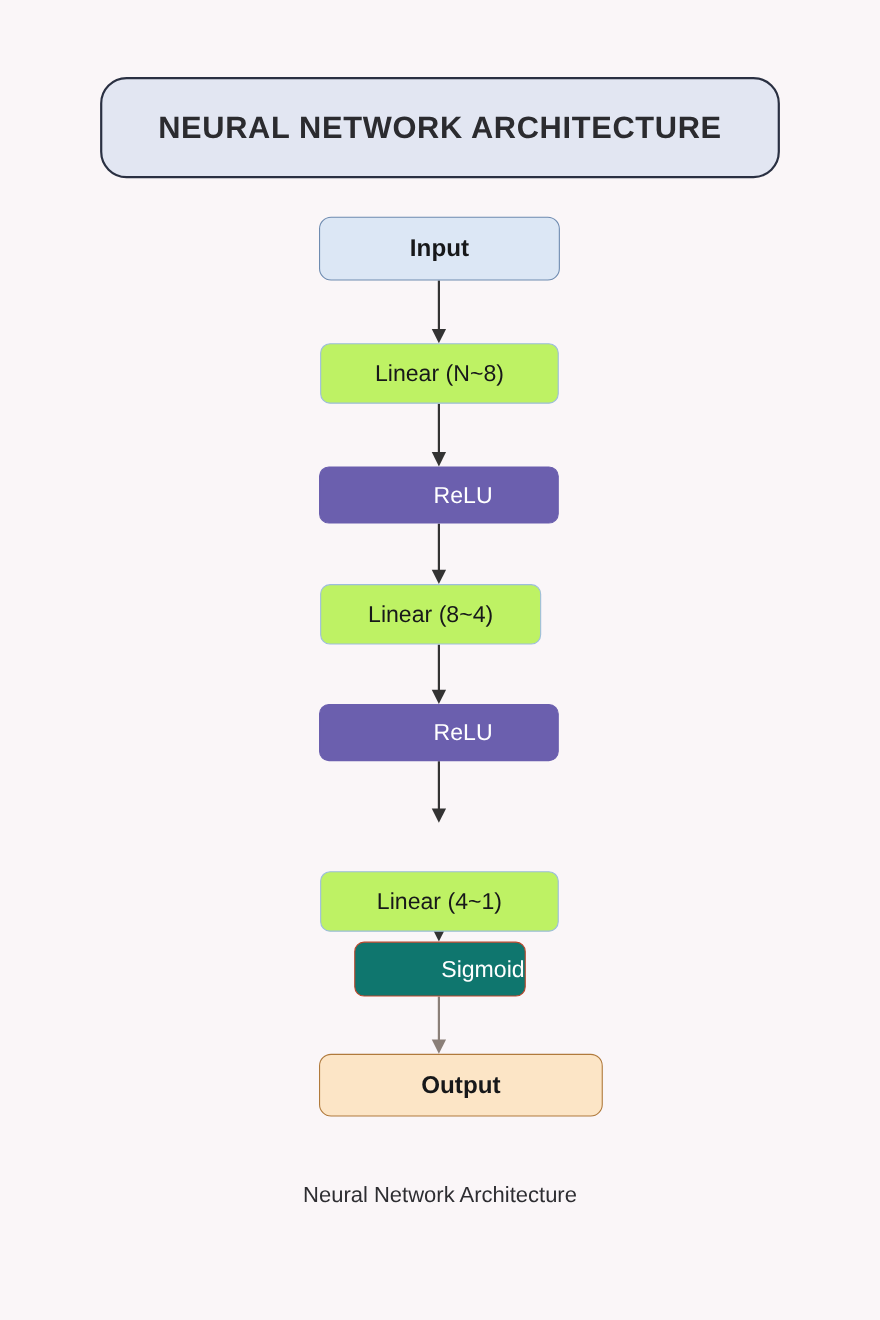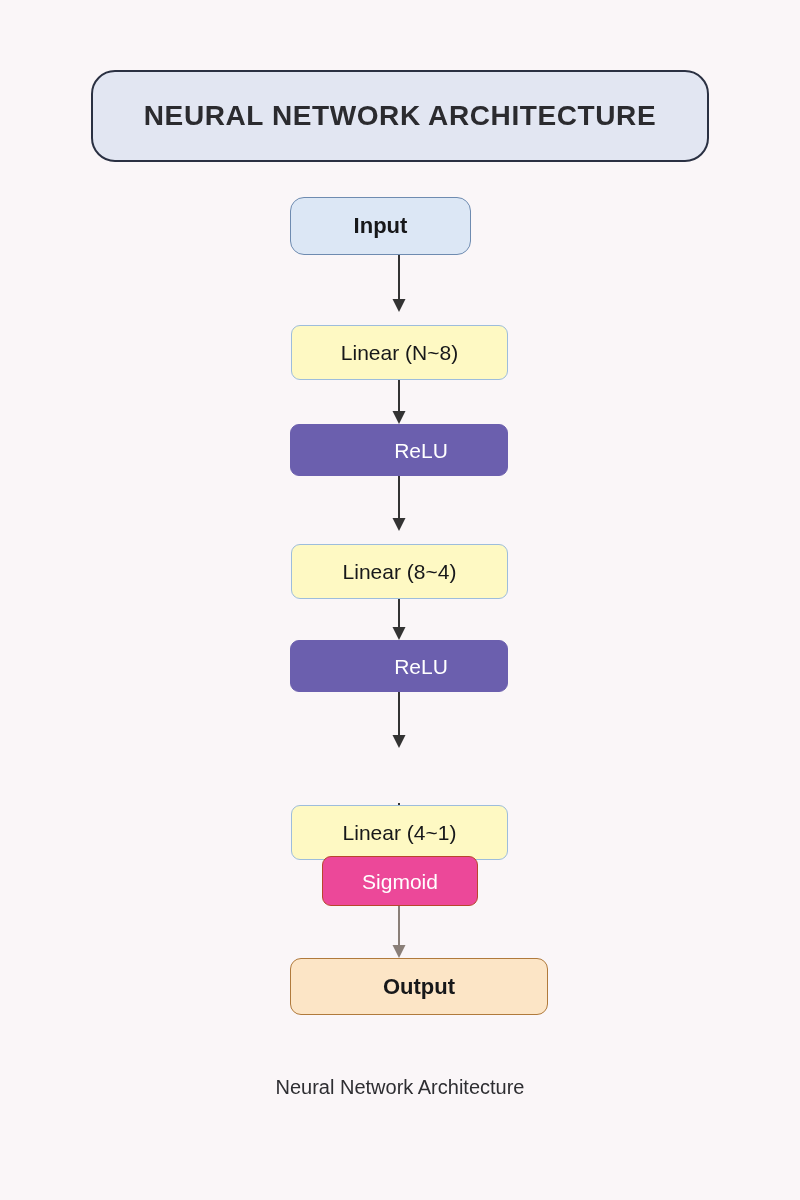--- a/index.html
+++ b/index.html
@@ -67,44 +67,44 @@
     background: #DCE7F5;
     border: 1.6px solid #6E8BB0;
   }
   .style-input .node-label {
     color: #17181A;
     font-size: 22px;
     font-weight: bold;
   }
 
   .style-linear {
-    background: #fef9c3;
+    background: #bef264;
     border: 1.4px solid #9DBDDC;
-    margin-top: 13px;
   }
   .style-linear .node-label {
     color: #17181A;
     font-size: 21px;
     font-weight: normal;
   }
 
   .style-relu {
     background: #6B5FAE;
     border: 1px solid #6B5FAE;
     padding-left: 44px;
   }
   .style-relu .node-label {
     color: #FFFFFF;
     font-size: 21px;
     font-weight: normal;
   }
 
   .style-sigmoid {
-    background: #ec4899;
+    background: #0f766e;
     border: 1.4px solid #B8472C;
+    justify-content: flex-end;
   }
   .style-sigmoid .node-label {
     color: #FFFFFF;
     font-size: 21px;
     font-weight: normal;
   }
 
   .style-output {
     background: #FCE5C6;
     border: 1.8px solid #B07A3C;
@@ -171,30 +171,30 @@
         <line x1="399" y1="803" x2="399" y2="844" stroke="#333333" stroke-width="2"></line>
         <polygon points="399,856 392.5,843 405.5,843" fill="#333333"></polygon>
       </g>
       <g>
         <line x1="399" y1="906" x2="399" y2="946" stroke="#8A7F78" stroke-width="2"></line>
         <polygon points="399,958 392.5,945 405.5,945" fill="#8A7F78"></polygon>
       </g>
     </svg>
 
   <div id="node-layer">
-      <div class="node style-input io" style="left: 290px; top: 197px; width: 181px; height: 58px; border-radius: 14px;">
+      <div class="node style-input io" style="left: 290px; top: 197px; width: 219px; height: 58px;">
         <span class="node-label">Input</span>
       </div>
       <div class="node style-linear" style="left: 291px; top: 312px; width: 217px; height: 55px;">
         <span class="node-label">Linear (N~8)</span>
       </div>
       <div class="node style-relu" style="left: 290px; top: 424px; width: 218px; height: 52px;">
         <span class="node-label">ReLU</span>
       </div>
-      <div class="node style-linear" style="left: 291px; top: 531px; width: 217px; height: 55px; text-align: center;">
+      <div class="node style-linear" style="left: 291px; top: 531px; width: 201px; height: 55px; text-align: center;">
         <span class="node-label">Linear (8~4)</span>
       </div>
       <div class="node style-relu" style="left: 290px; top: 640px; width: 218px; height: 52px;">
         <span class="node-label">ReLU</span>
       </div>
       <div class="node style-linear" style="left: 291px; top: 792px; width: 217px; height: 55px;">
         <span class="node-label">Linear (4~1)</span>
       </div>
       <div class="node style-sigmoid" style="left: 322px; top: 856px; width: 156px; height: 50px;">
         <span class="node-label">Sigmoid</span>

